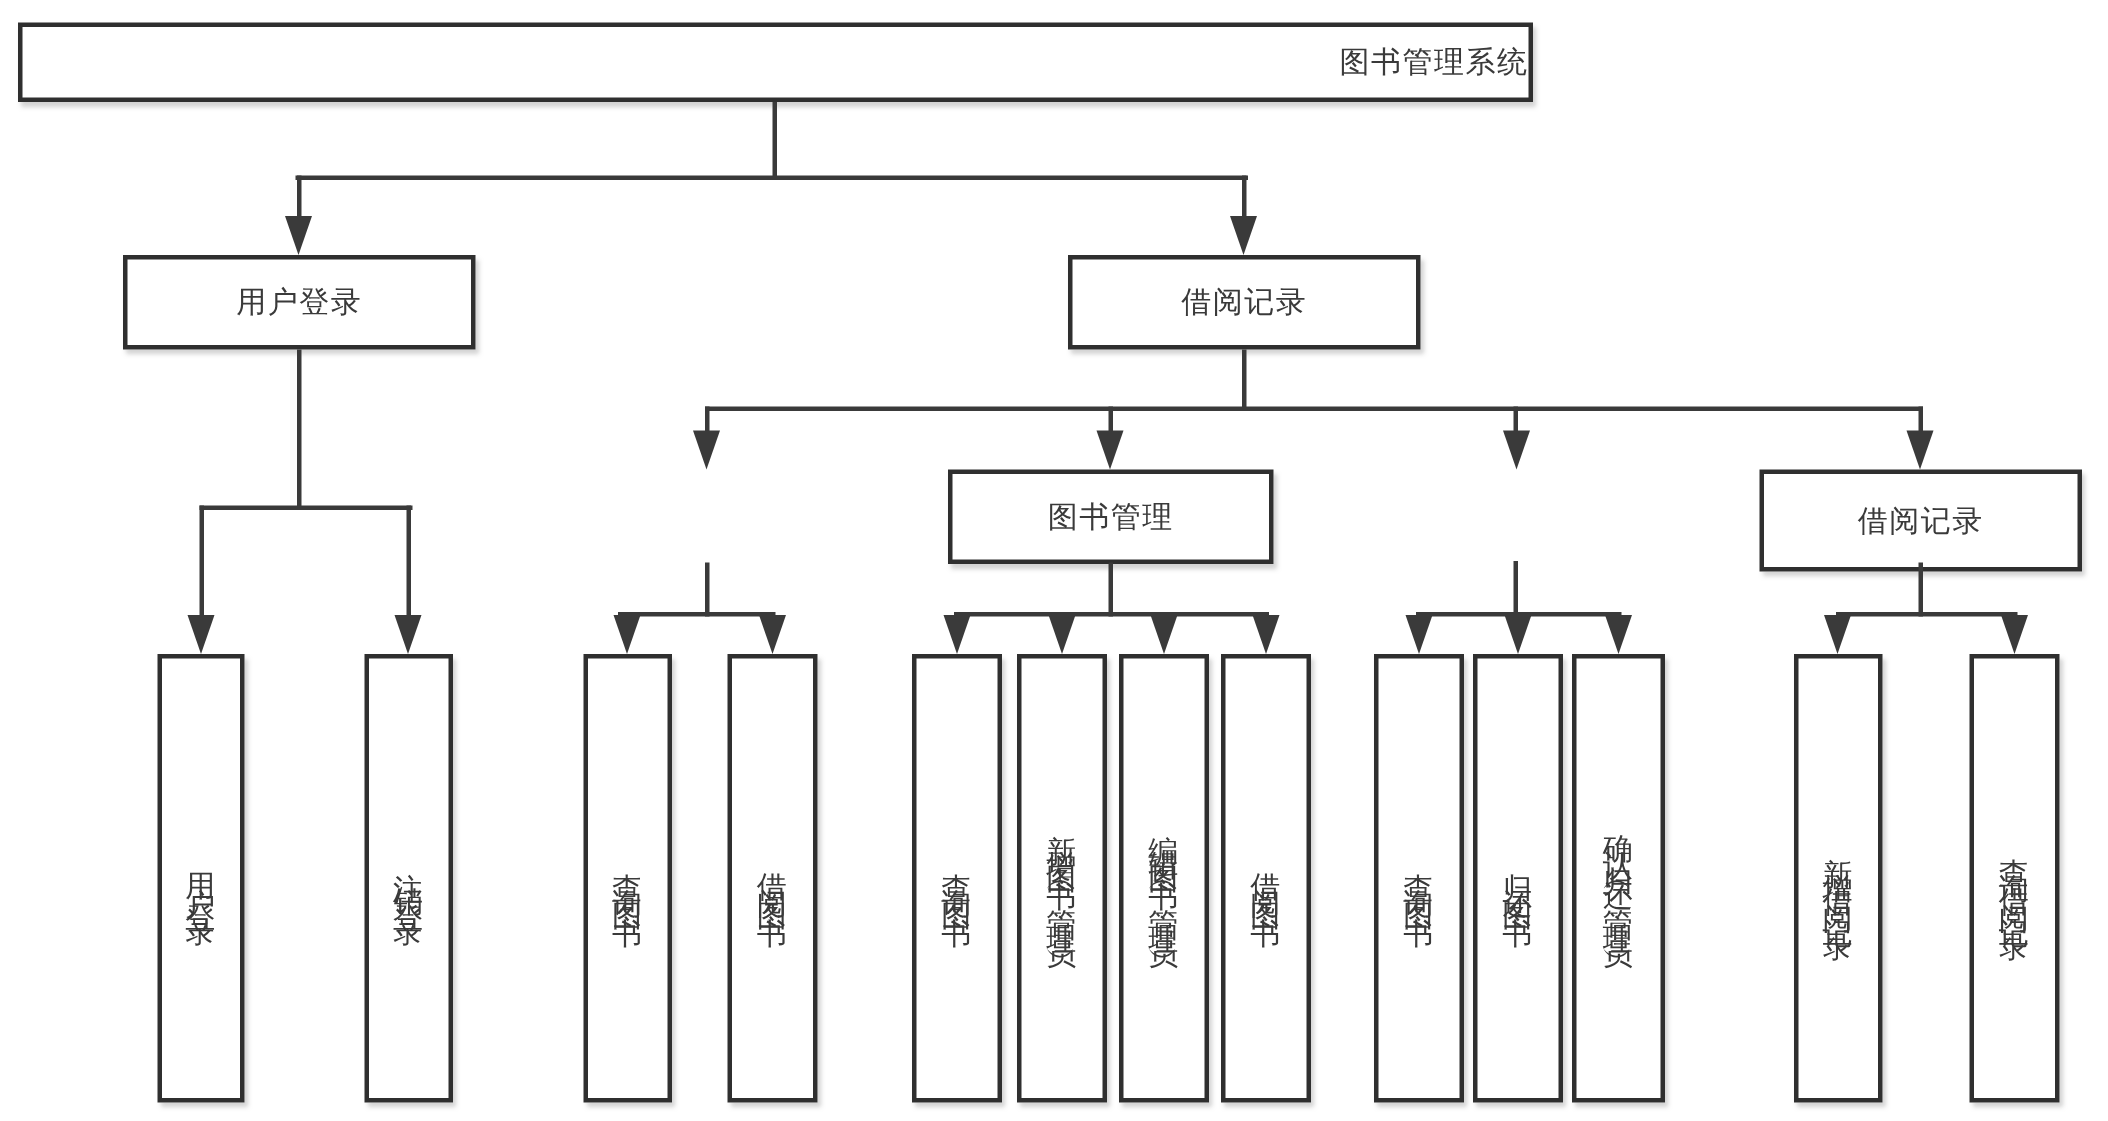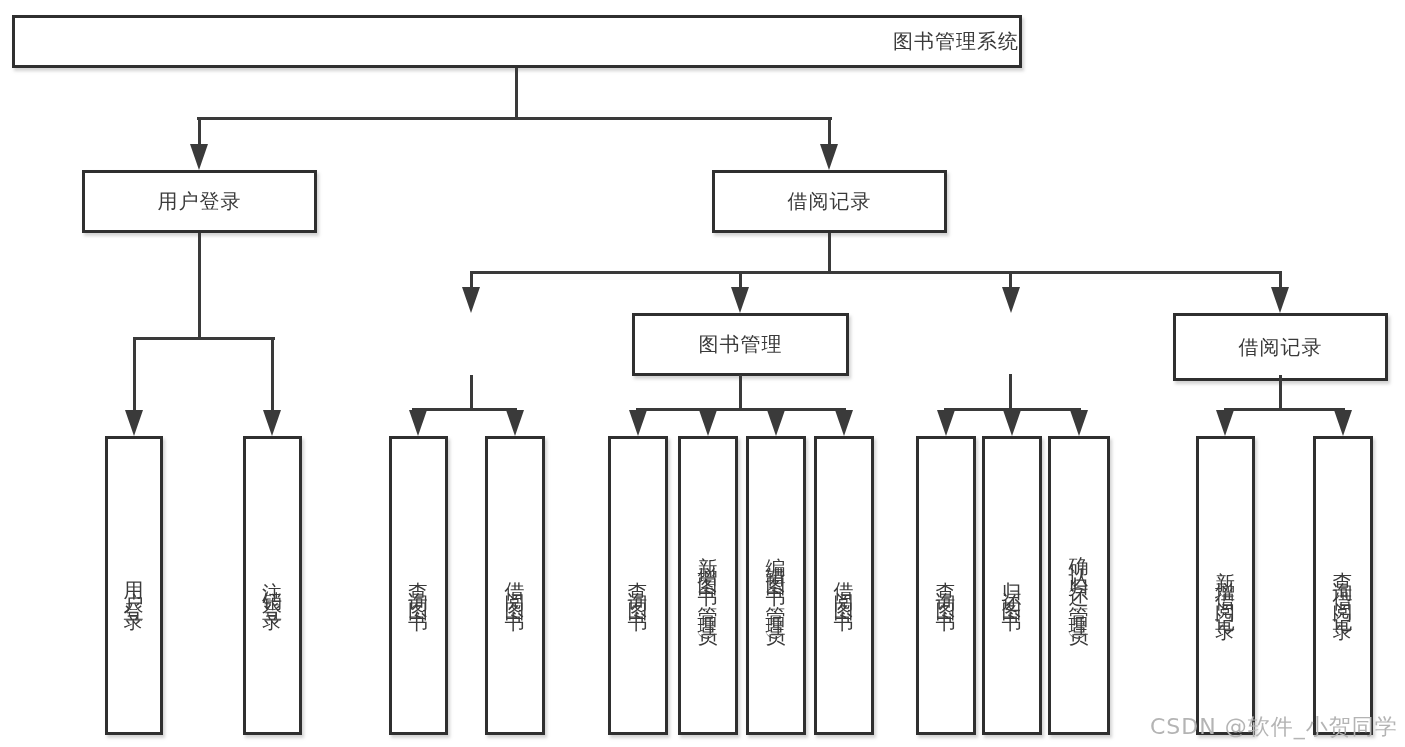--- a/index.html
+++ b/index.html
@@ -149,15 +149,14 @@
     <span class="lbl">确认归还（管理员）</span>
   </div>
 
   <div class="node v" style="left:1196px; top:436px; width:59px; height:299px;">
     <span class="lbl">新增借阅记录</span>
   </div>
   <div class="node v" style="left:1313px; top:436px; width:60px; height:299px;">
     <span class="lbl">查询借阅记录</span>
   </div>
 
-  <div class="watermark">CSDN @软件_小贺同学</div>
 
 </div>
 
 </body></html>

